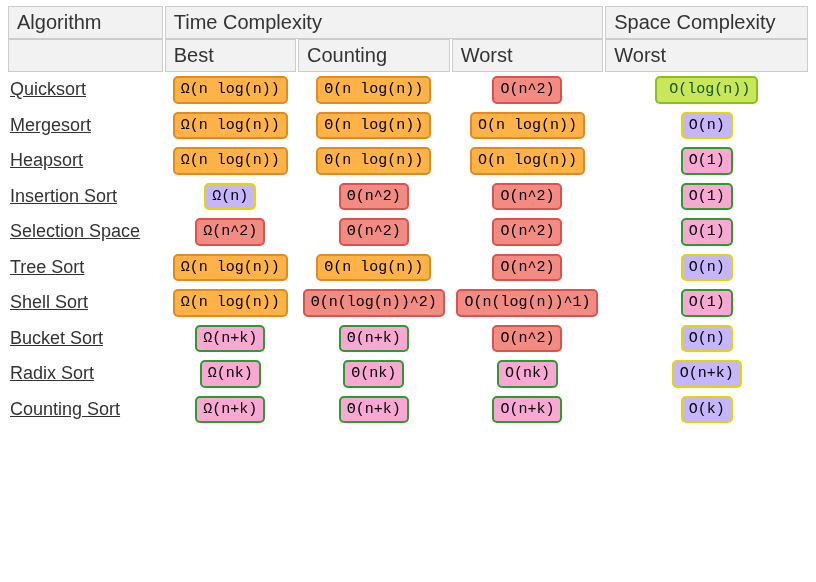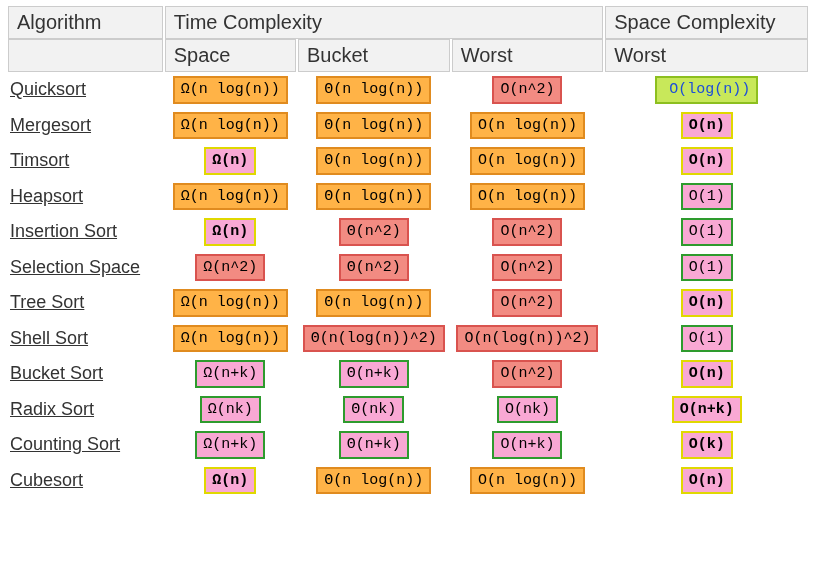--- a/index.html
+++ b/index.html
@@ -35,32 +35,32 @@
   td.cell {
     text-align: center;
     padding: 4px 2px;
     vertical-align: middle;
   }
   .chip {
     display: inline-block;
     font-family: "Courier New", Courier, monospace;
     font-size: 15px;
     padding: 2px 6px;
-    border-radius: 0;
+    border-radius: 5px;
     border-width: 2px;
     border-style: solid;
     line-height: 1.3;
     white-space: nowrap;
   }
   
   .green  { background: #f9a8d4; border-color: #2e9b2e; color: #000; }
-  .yellow { background: #f9a8d4; border-color: #e0d800; color: #000; font-weight: bold; }
+  .yellow { background: #c4b5fd; border-color: #e0d800; color: #000; }
   .orange { background: #ffb347; border-color: #e08b1f; color: #000; }
   .red    { background: #f28b82; border-color: #d9534f; color: #000000; }
-  .yellow-green { background: #c8e85a; border-color: #8dbf1f; color: #1d4ed8; padding-left: 12px; }
+  .yellow-green { background: #c8e85a; border-color: #8dbf1f; color: #14532d; padding-left: 12px; }
 
   col.c-alg   { width: 158px; }
   col.c-best  { width: 132px; }
   col.c-avg   { width: 152px; }
   col.c-worst { width: 152px; }
   col.c-space { width: 208px; }
 </style>
 </head>
 <body>
 
@@ -73,44 +73,37 @@
       <col class="c-space">
   </colgroup>
   <thead>
     <tr>
       <th>Algorithm</th>
       <th colspan="3">Time Complexity</th>
       <th>Space Complexity</th>
     </tr>
     <tr>
       <th></th>
-      <th>Space</th>
-      <th>Bucket</th>
+      <th>Best</th>
+      <th>Counting</th>
       <th>Worst</th>
       <th>Worst</th>
     </tr>
   </thead>
   <tbody id="rows">
       <tr>
         <td class="alg"><a href="#">Quicksort</a></td>
         <td class="cell"><span class="chip orange">Ω(n log(n))</span></td>
         <td class="cell"><span class="chip orange">Θ(n log(n))</span></td>
         <td class="cell"><span class="chip red">O(n^2)</span></td>
         <td class="cell"><span class="chip yellow-green">O(log(n))</span></td>
       </tr>
       <tr>
         <td class="alg"><a href="#">Mergesort</a></td>
         <td class="cell"><span class="chip orange">Ω(n log(n))</span></td>
-        <td class="cell"><span class="chip orange">Θ(n log(n))</span></td>
-        <td class="cell"><span class="chip orange">O(n log(n))</span></td>
-        <td class="cell"><span class="chip yellow">O(n)</span></td>
-      </tr>
-      <tr>
-        <td class="alg"><a href="#">Timsort</a></td>
-        <td class="cell"><span class="chip yellow">Ω(n)</span></td>
         <td class="cell"><span class="chip orange">Θ(n log(n))</span></td>
         <td class="cell"><span class="chip orange">O(n log(n))</span></td>
         <td class="cell"><span class="chip yellow">O(n)</span></td>
       </tr>
       <tr>
         <td class="alg"><a href="#">Heapsort</a></td>
         <td class="cell"><span class="chip orange">Ω(n log(n))</span></td>
         <td class="cell"><span class="chip orange">Θ(n log(n))</span></td>
         <td class="cell"><span class="chip orange">O(n log(n))</span></td>
         <td class="cell"><span class="chip green">O(1)</span></td>
@@ -133,21 +126,21 @@
         <td class="alg"><a href="#">Tree Sort</a></td>
         <td class="cell"><span class="chip orange">Ω(n log(n))</span></td>
         <td class="cell"><span class="chip orange">Θ(n log(n))</span></td>
         <td class="cell"><span class="chip red">O(n^2)</span></td>
         <td class="cell"><span class="chip yellow">O(n)</span></td>
       </tr>
       <tr>
         <td class="alg"><a href="#">Shell Sort</a></td>
         <td class="cell"><span class="chip orange">Ω(n log(n))</span></td>
         <td class="cell"><span class="chip red">Θ(n(log(n))^2)</span></td>
-        <td class="cell"><span class="chip red">O(n(log(n))^2)</span></td>
+        <td class="cell"><span class="chip red">O(n(log(n))^1)</span></td>
         <td class="cell"><span class="chip green">O(1)</span></td>
       </tr>
       <tr>
         <td class="alg"><a href="#">Bucket Sort</a></td>
         <td class="cell"><span class="chip green">Ω(n+k)</span></td>
         <td class="cell"><span class="chip green">Θ(n+k)</span></td>
         <td class="cell"><span class="chip red">O(n^2)</span></td>
         <td class="cell"><span class="chip yellow">O(n)</span></td>
       </tr>
       <tr>
@@ -157,21 +150,14 @@
         <td class="cell"><span class="chip green">O(nk)</span></td>
         <td class="cell"><span class="chip yellow">O(n+k)</span></td>
       </tr>
       <tr>
         <td class="alg"><a href="#">Counting Sort</a></td>
         <td class="cell"><span class="chip green">Ω(n+k)</span></td>
         <td class="cell"><span class="chip green">Θ(n+k)</span></td>
         <td class="cell"><span class="chip green">O(n+k)</span></td>
         <td class="cell"><span class="chip yellow">O(k)</span></td>
       </tr>
-      <tr>
-        <td class="alg"><a href="#">Cubesort</a></td>
-        <td class="cell"><span class="chip yellow">Ω(n)</span></td>
-        <td class="cell"><span class="chip orange">Θ(n log(n))</span></td>
-        <td class="cell"><span class="chip orange">O(n log(n))</span></td>
-        <td class="cell"><span class="chip yellow">O(n)</span></td>
-      </tr>
     </tbody>
 </table>
 
 </body></html>

